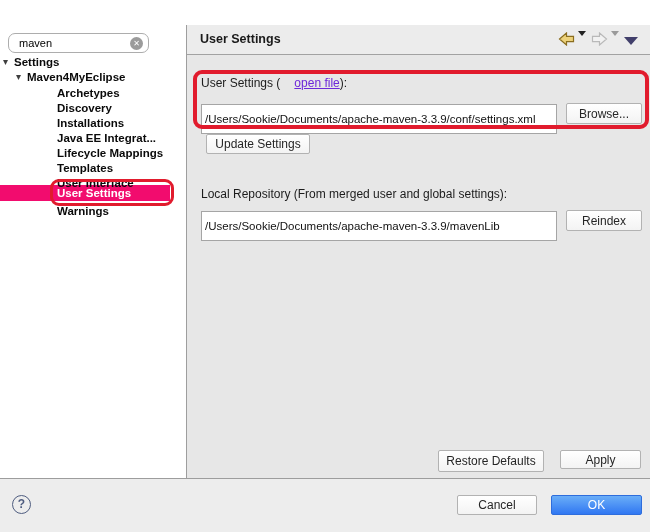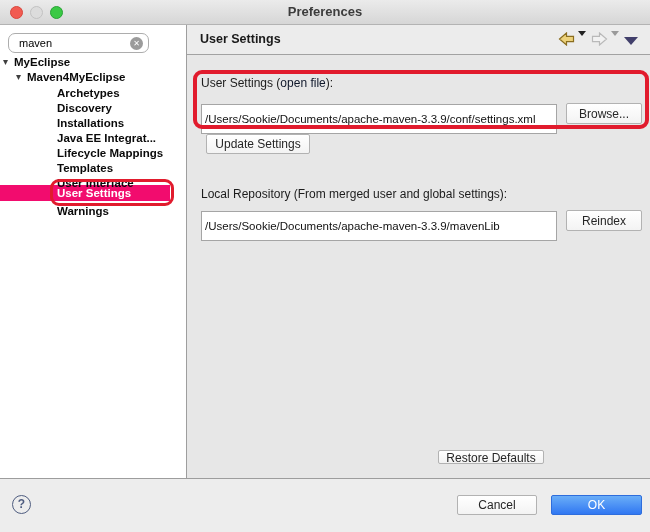--- a/index.html
+++ b/index.html
@@ -73,21 +73,21 @@
   .caret.disabled { border-top-color:#9a9a9a; }
   .viewmenu { position:absolute; top:12px; width:0; height:0;
               border-left:7px solid transparent; border-right:7px solid transparent;
               border-top:8px solid #413f6b; }
 
   .form-annot {
     position:absolute; left:6px; top:45px; width:456px; height:59px;
     border:4px solid #e11b2d; border-radius:9px; pointer-events:none; z-index:5;
   }
   .field-label { position:absolute; font-size:12px; color:#1c1c1c; white-space:nowrap; }
-  .link { color:#0f172a; cursor:pointer; }
+  .link { color:#6d28d9; text-decoration:underline; cursor:pointer;padding-left:14px; }
   .textfield {
     position:absolute; height:19px; background:#fff; border:1px solid #a5a5a5;
     font-size:11.5px; color:#111; padding:14px 3px; font-family:"Liberation Sans", sans-serif;
   }
   .btn {
     position:absolute; background:linear-gradient(180deg,#ffffff,#f3f3f3);
     border:1px solid #b2b2b2; border-radius:2px;
     font-size:12px; color:#262626; text-align:center; cursor:default;
     font-family:"Liberation Sans", sans-serif;
   }
@@ -105,37 +105,31 @@
     position:absolute; left:12px; top:16px; width:19px; height:19px; border-radius:50%;
     border:1.5px solid #4f5d80; color:#4f5d80; font-size:12px; font-weight:bold;
     text-align:center; line-height:17px; background:#ededed;
   }
 </style>
 </head>
 <body>
 
 <div class="window">
 
-  <div class="titlebar">
-    <div class="tl tl-close"></div>
-    <div class="tl tl-min"></div>
-    <div class="tl tl-zoom"></div>
-    <div class="title">Preferences</div>
-  </div>
 
   <div class="sidebar">
     <div class="searchbox">
       <input type="text" value="maven" style="">
       <div class="search-clear">✕</div>
     </div>
 
     <div class="sel-bar"></div>
 
     <span class="disclosure" style="left:3px; top:30px;">▾</span>
-    <div class="tree-row" style="left:14px; top:30px;">MyEclipse</div>
+    <div class="tree-row" style="left:14px; top:30px;">Settings</div>
 
     <span class="disclosure" style="left:16px; top:45px;">▾</span>
     <div class="tree-row" style="left:27px; top:45px;">Maven4MyEclipse</div>
 
     <div class="tree-row" style="left:57px; top:61px;">Archetypes</div>
     <div class="tree-row" style="left:57px; top:76px;">Discovery</div>
     <div class="tree-row" style="left:57px; top:91px;">Installations</div>
     <div class="tree-row" style="left:57px; top:121px;">Lifecycle Mappings</div>
     <div class="tree-row" style="left:57px; top:106px;">Java EE Integrat...</div>
     <div class="tree-row" style="left:57px; top:136px;">Templates</div>
@@ -176,21 +170,22 @@
     <input class="textfield" style="left: 14px; top: 79px; width: 356px;" type="text" value="/Users/Sookie/Documents/apache-maven-3.3.9/conf/settings.xml">
     <button class="btn" style="left:379px; top:78px; width:76px; height:21px;">Browse...</button>
 
     <button class="btn" style="left:19px; top:109px; width:104px; height:20px;">Update Settings</button>
 
     <div class="field-label" style="left:14px; top:162px;">Local Repository (From merged user and global settings):</div>
 
     <input class="textfield" style="left: 14px; top: 186px; width: 356px;" type="text" value="/Users/Sookie/Documents/apache-maven-3.3.9/mavenLib">
     <button class="btn" style="left:379px; top:185px; width:76px; height:21px;">Reindex</button>
 
-    <button class="btn" style="left:251px; top:425px; width:106px; height:14px;">Restore Defaults</button>
+    <button class="btn" style="left:251px; top:425px; width:106px; height:22px;">Restore Defaults</button>
+    <button class="btn" style="left:373px; top:425px; width:81px; height:19px;">Apply</button>
   </div>
 
   <div class="footer">
     <div class="help-btn">?</div>
     <button class="btn btn-blue" style="left:551px; top:16px; width:91px; height:20px;">OK</button>
     <button class="btn" style="left:457px; top:16px; width:80px; height:20px;">Cancel</button>
   </div>
 
 </div>
 

